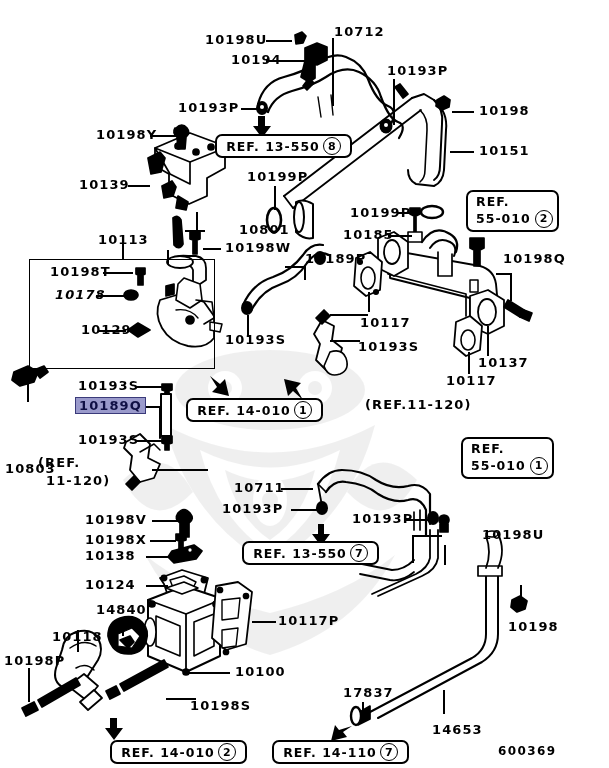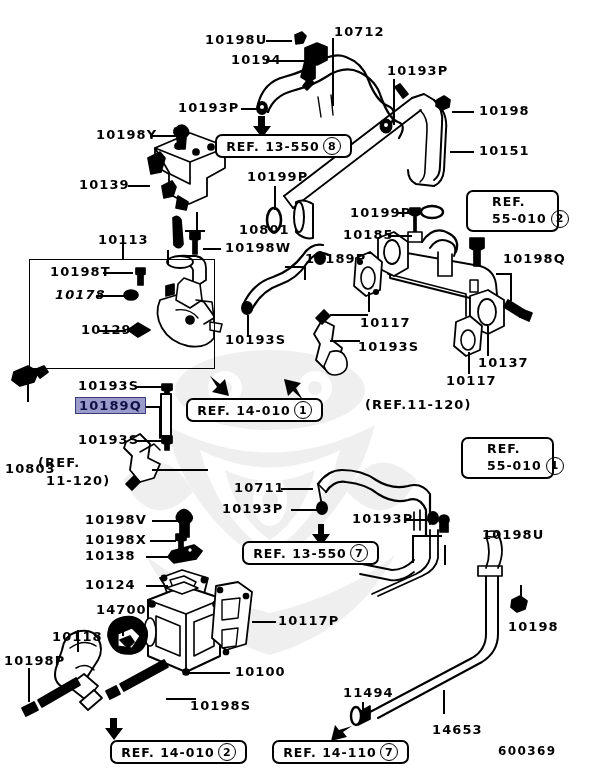--- a/index.html
+++ b/index.html
@@ -8,21 +8,21 @@
   #stage{position:absolute;left:0;top:0;width:609px;height:768px;background:#fff;}
   .lbl{position:absolute;font-family:"DejaVu Sans",sans-serif;font-size:13px;
        font-weight:700;color:#000;letter-spacing:1.1px;white-space:nowrap;line-height:1;}
   .lbl.hl{background:#9a9acb;color:#101045;border:1px solid #3a3a7a;
           padding:1px 3px;letter-spacing:1.1px;}
   .refbox{position:absolute;border:2px solid #000;border-radius:7px;background:#fff;
           font-family:"DejaVu Sans",sans-serif;font-weight:700;font-size:12.5px;
           letter-spacing:1px;color:#000;display:flex;align-items:center;
           justify-content:center;gap:3px;white-space:nowrap;box-sizing:border-box;}
   .refbox.two-line{flex-direction:column;align-items:flex-start;gap:0;
-                   padding:2px 24px;line-height:1.25;justify-content:center;}
+                   padding:2px 8px;line-height:1.25;justify-content:center;}
   .refbox .rtxt{display:inline-block;}
   .circnum{display:inline-flex;align-items:center;justify-content:center;
            width:16px;height:16px;border:1.6px solid #000;border-radius:50%;
            font-size:11px;font-weight:700;letter-spacing:0;flex:none;}
   .two-line .l2{display:flex;align-items:center;gap:4px;}
   .grpbox{position:absolute;border:1.6px solid #000;box-sizing:border-box;background:transparent;}
   .ln{position:absolute;background:#000;}
   .ln.h{height:1.6px;}
   .ln.v{width:1.6px;}
   .drawnum{position:absolute;font-family:"DejaVu Sans",sans-serif;font-weight:700;
@@ -356,27 +356,27 @@
   <div class="lbl hl" style="left:75px;top:397px;">10189Q</div>
   <div class="lbl" style="left:78px;top:433px;">10193S</div>
   <div class="lbl" style="left:234px;top:481px;">10711</div>
   <div class="lbl" style="left:222px;top:502px;">10193P</div>
   <div class="lbl" style="left:352px;top:512px;">10193P</div>
   <div class="lbl" style="left:482px;top:528px;">10198U</div>
   <div class="lbl" style="left:85px;top:513px;">10198V</div>
   <div class="lbl" style="left:85px;top:533px;">10198X</div>
   <div class="lbl" style="left:85px;top:549px;">10138</div>
   <div class="lbl" style="left:85px;top:578px;">10124</div>
-  <div class="lbl" style="left:96px;top:603px;">14700</div>
+  <div class="lbl" style="left:96px;top:603px;">14840</div>
   <div class="lbl" style="left:52px;top:630px;">10118</div>
   <div class="lbl" style="left:278px;top:614px;">10117P</div>
   <div class="lbl" style="left:4px;top:654px;">10198P</div>
   <div class="lbl" style="left:235px;top:665px;">10100</div>
   <div class="lbl" style="left:182px;top:699px;margin-left:8px;">10198S</div>
-  <div class="lbl" style="left:343px;top:686px;">11494</div>
+  <div class="lbl" style="left:343px;top:686px;">17837</div>
   <div class="lbl" style="left:432px;top:723px;">14653</div>
   <div class="lbl" style="left:508px;top:620px;">10198</div>
 
   <div class="lbl" style="left:365px;top:398px;">(REF.11-120)</div>
   <div class="lbl" style="left:38px;top:456px;">(REF.</div>
   <div class="lbl" style="left:46px;top:474px;">11-120)</div>
 
   <div class="refbox" style="left:215px;top:134px;width:137px;height:24px;">
     <span class="rtxt">REF. 13-550</span>
     <span class="circnum">8</span>

